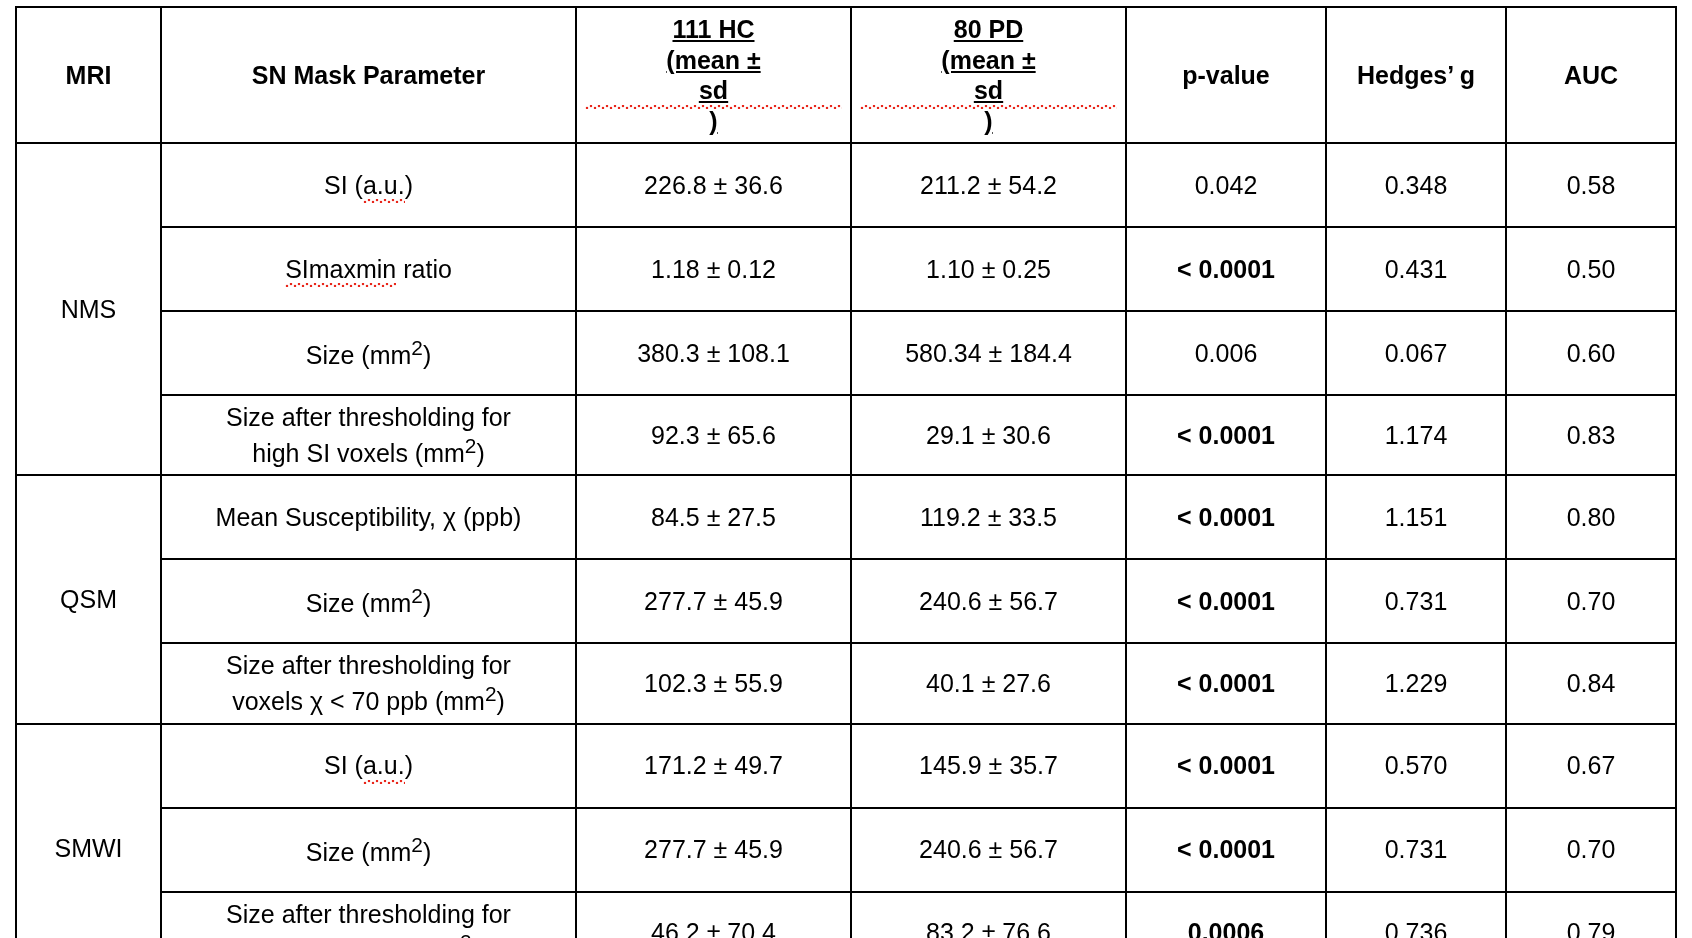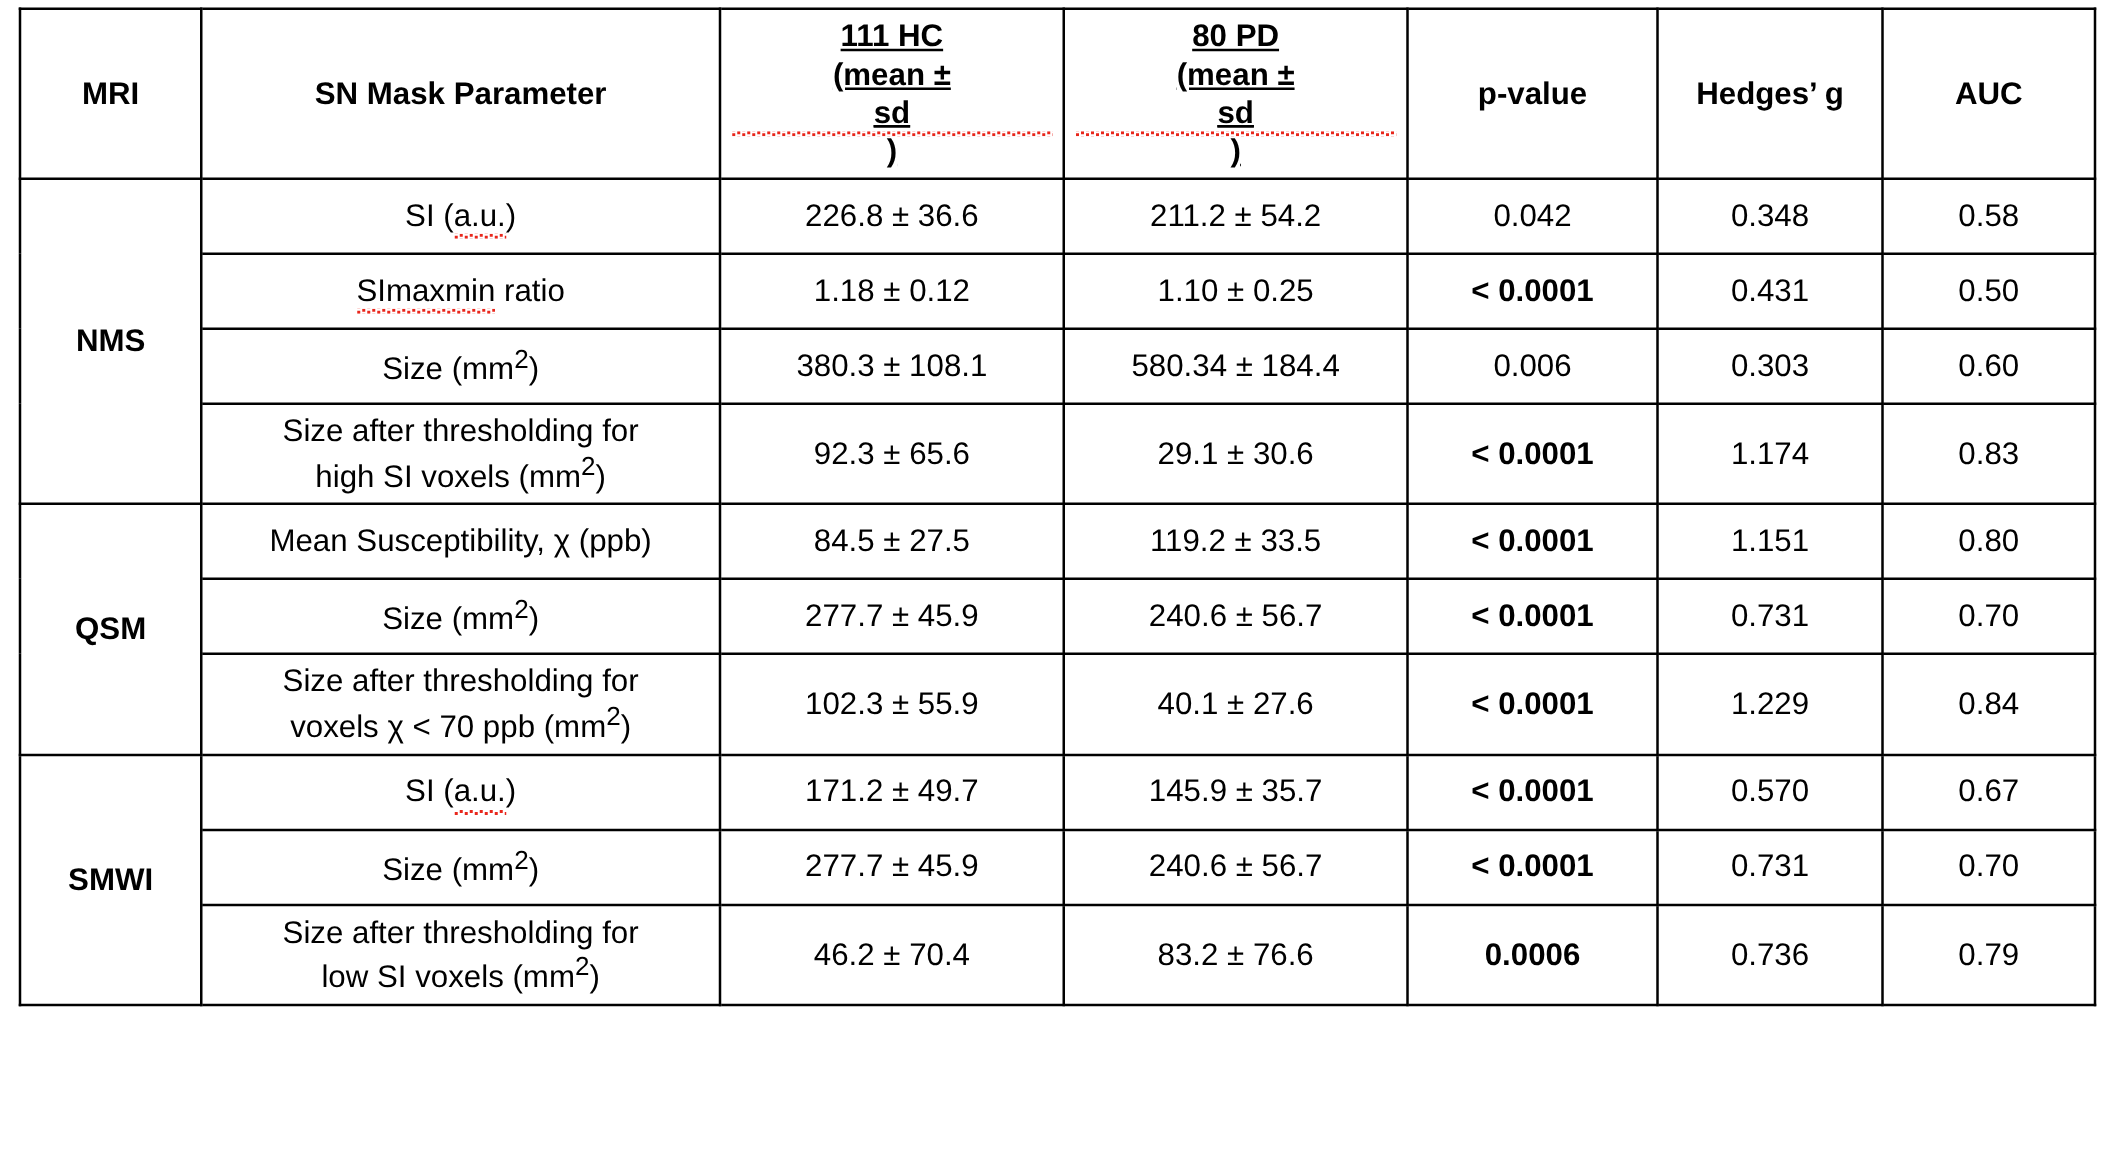--- a/index.html
+++ b/index.html
@@ -48,21 +48,21 @@
     font-weight: bold;
     font-size: 26px;
     padding-top: 14px;
     padding-bottom: 14px;
   }
   .hdr-two-line span {
     display: block;
     text-decoration: underline;
   }
   .mri-cell {
-    font-weight: bold;
+    font-weight: normal;
     font-size: 26px;
     border-radius: 11px;
   }
   .bold {
     font-weight: bold;
     margin-left: 44px;
   }
   
   .squiggle {
     position: relative;
@@ -75,21 +75,21 @@
     right: 0;
     bottom: -3px;
     height: 4px;
     background-image:
       radial-gradient(circle at 2px 3px, #e8261b 1.4px, transparent 1.6px),
       radial-gradient(circle at 6px 1px, #e8261b 1.4px, transparent 1.6px);
     background-size: 8px 4px;
     background-repeat: repeat-x;
   }
   .row-tall td { height: 78px; }
-  .row-short td { height: 60px; }
+  .row-short td { height: 84px; }
 </style>
 </head>
 <body>
 
 <div class="sheet">
   <table class="results">
     <colgroup>
       <col class="c-mri">
         <col class="c-param">
         <col class="c-hc">
@@ -131,21 +131,21 @@
           <td>1.10 ± 0.25</td>
           <td class="bold">&lt; 0.0001</td>
           <td>0.431</td>
           <td>0.50</td>
         </tr>
         <tr class="row-short">
           <td>Size (mm<sup>2</sup>)</td>
           <td>380.3 ± 108.1</td>
           <td>580.34 ± 184.4</td>
           <td>0.006</td>
-          <td>0.303</td>
+          <td>0.067</td>
           <td>0.60</td>
         </tr>
         <tr class="row-tall">
           <td>Size after thresholding for<br>high SI voxels (mm<sup>2</sup>)</td>
           <td>92.3 ± 65.6</td>
           <td>29.1 ± 30.6</td>
           <td class="bold">&lt; 0.0001</td>
           <td>1.174</td>
           <td>0.83</td>
         </tr>

